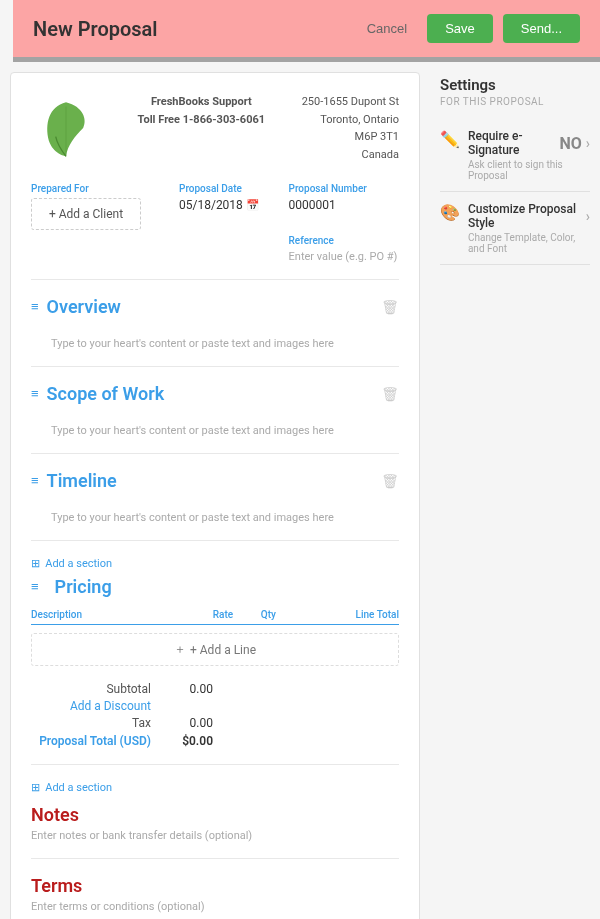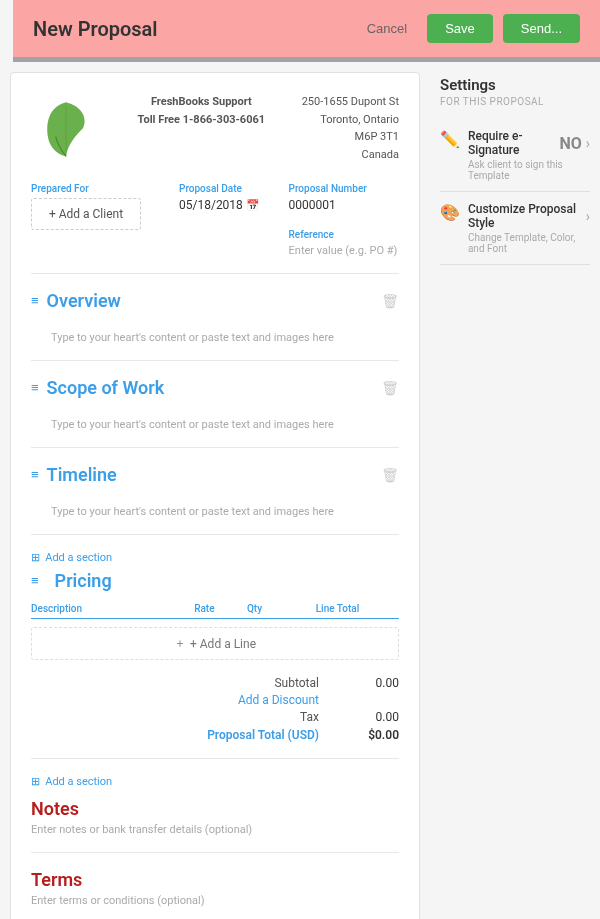--- a/index.html
+++ b/index.html
@@ -218,21 +218,21 @@
     }
     .pricing-table th {
       font-size: 10px;
       color: #3b9ee8;
       border-bottom: 1px solid #3b9ee8;
       padding: 4px 0;
       font-weight: 500;
       text-align: left;
     }
     .pricing-table th.right {
-      text-align: center;
+      text-align: right;
     }
     .add-line-row td {
       padding: 8px 0;
     }
     .add-line-box {
       border: 1.5px dashed #ddd;
       border-radius: 3px;
       text-align: center;
       padding: 7px;
       color: #777;
@@ -242,22 +242,21 @@
       align-items: center;
       justify-content: center;
       gap: 4px;
     }
     
     .totals-section {
       margin-top: 6px;
     }
     .totals-row {
       display: flex;
-      justify-content: flex-end;
-      gap: 30px;
+      gap: 12px;
       font-size: 12px;
       color: #555;
       margin-bottom: 3px;
       padding-right: 0;
     }
     .totals-row .label {
       text-align: right;
       min-width: 120px;
     }
     .totals-row .amount {
@@ -419,21 +418,21 @@
           <div class="meta-label">Proposal Date</div>
           <div class="meta-value">
             <span>05/18/2018</span>
             <span class="calendar-icon-small">📅</span>
           </div>
         </div>
 
         <div>
           <div class="meta-label">Proposal Number</div>
           <div class="meta-value">0000001</div>
-          <div class="meta-label" style="margin-top:17px;">Reference</div>
+          <div class="meta-label" style="margin-top:23px;">Reference</div>
           <div class="meta-placeholder">Enter value (e.g. PO #)</div>
         </div>
       </div>
 
       <hr class="section-divider">
 
       <div class="proposal-section">
         <div class="section-header">
           <span class="drag-handle">≡</span>
           <span class="section-title">Overview</span>
@@ -555,21 +554,21 @@
       <div class="sidebar-item">
         <span class="sidebar-item-icon">✏️</span>
         <div class="sidebar-item-content">
           <div class="sidebar-item-label">
             <span>Require e-Signature</span>
             <span style="display:flex;align-items:center;gap:4px;">
               <span class="toggle-no">NO</span>
               <span class="chevron">›</span>
             </span>
           </div>
-          <div class="sidebar-item-desc">Ask client to sign this Template</div>
+          <div class="sidebar-item-desc">Ask client to sign this Proposal</div>
         </div>
       </div>
 
       <div class="sidebar-item">
         <span class="sidebar-item-icon">🎨</span>
         <div class="sidebar-item-content">
           <div class="sidebar-item-label">
             <span>Customize Proposal Style</span>
             <span class="chevron">›</span>
           </div>

